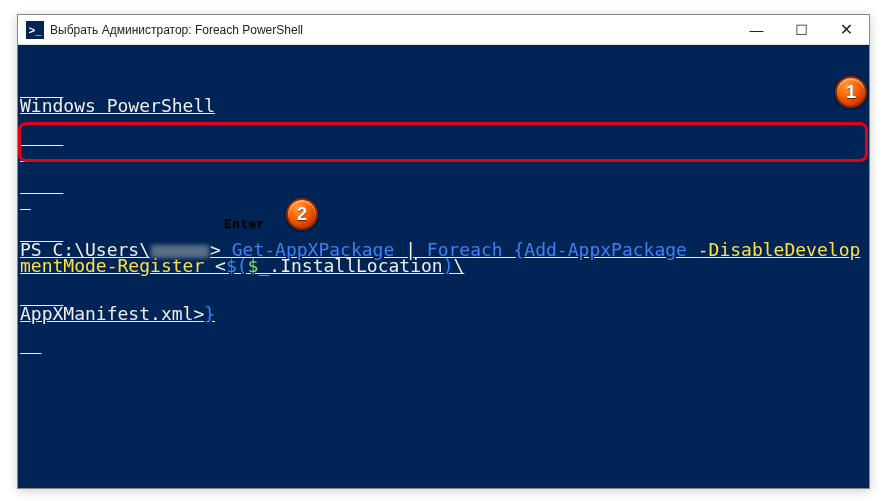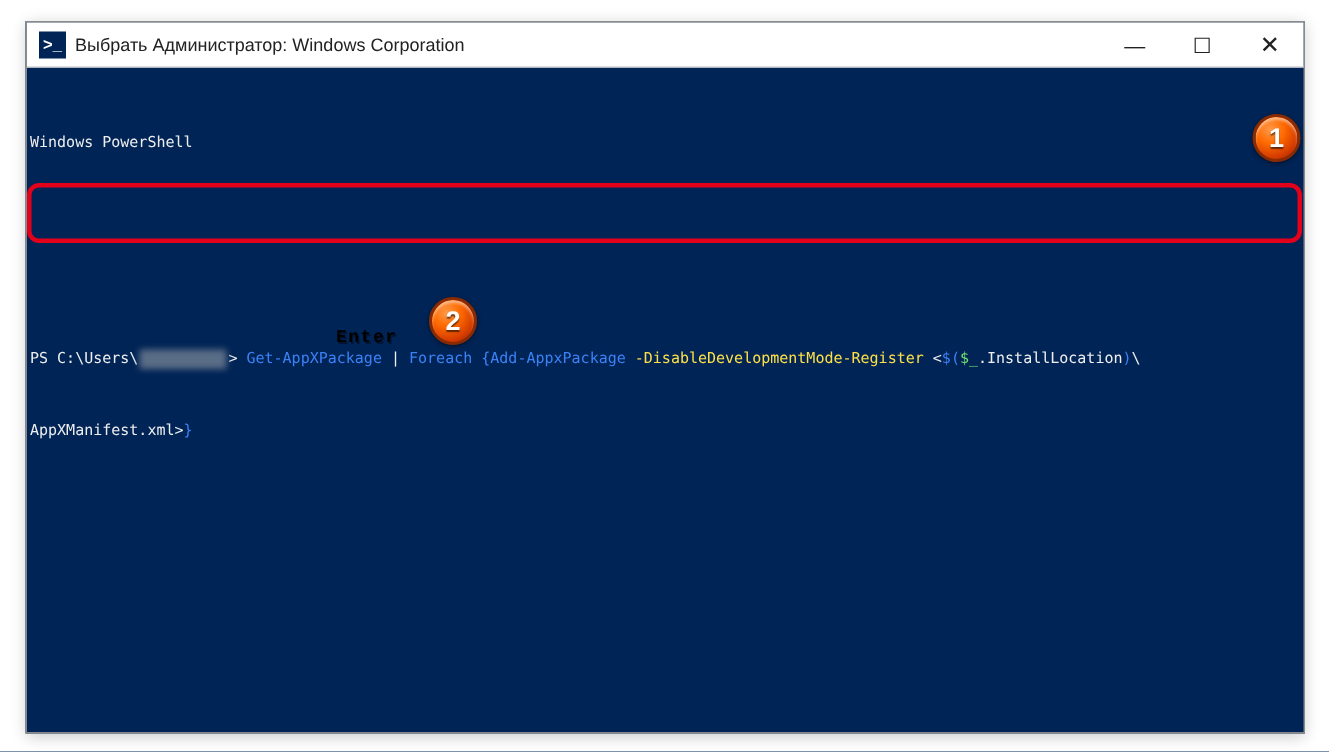--- a/index.html
+++ b/index.html
@@ -57,27 +57,28 @@
     height: 100%;
     display: flex;
     align-items: center;
     justify-content: center;
     color: #222;
     font-size: 14px;
     font-family: sans-serif;
   }
   .winbtn.close { font-size: 16px; }
   .terminal {
-    padding: 11px 2px;
+    padding: 21px 2px;
     font-family: Consolas, "Lucida Console", monospace;
-    font-size: 10px;
+    font-size: 18px;
     line-height: 16px;
     color: #eeeeee;
     white-space: pre-wrap;
     word-break: break-all;
+    text-decoration: underline;
   }
   .line { display: block; }
   .highlight-box {
     position: absolute;
     border: 3px solid #e2001a;
     border-radius: 8px;
     background: transparent;
     pointer-events: none;
   }
   .badge {
@@ -119,21 +120,21 @@
     vertical-align: middle;
     margin: 0 1px;
   }
 </style>
 </head>
 <body>
 
 <div class="window">
   <div class="titlebar">
     <div class="icon">&gt;_</div>
-    <div class="title">Выбрать Администратор: Windows Corporation</div>
+    <div class="title">Выбрать Администратор: Foreach PowerShell</div>
     <div class="winbtns">
       <div class="winbtn">—</div>
       <div class="winbtn">☐</div>
       <div class="winbtn close">✕</div>
     </div>
   </div>
 
   <div class="terminal">
     <span class="line c-white">Windows PowerShell</span>
     <span class="line">&nbsp;</span>

